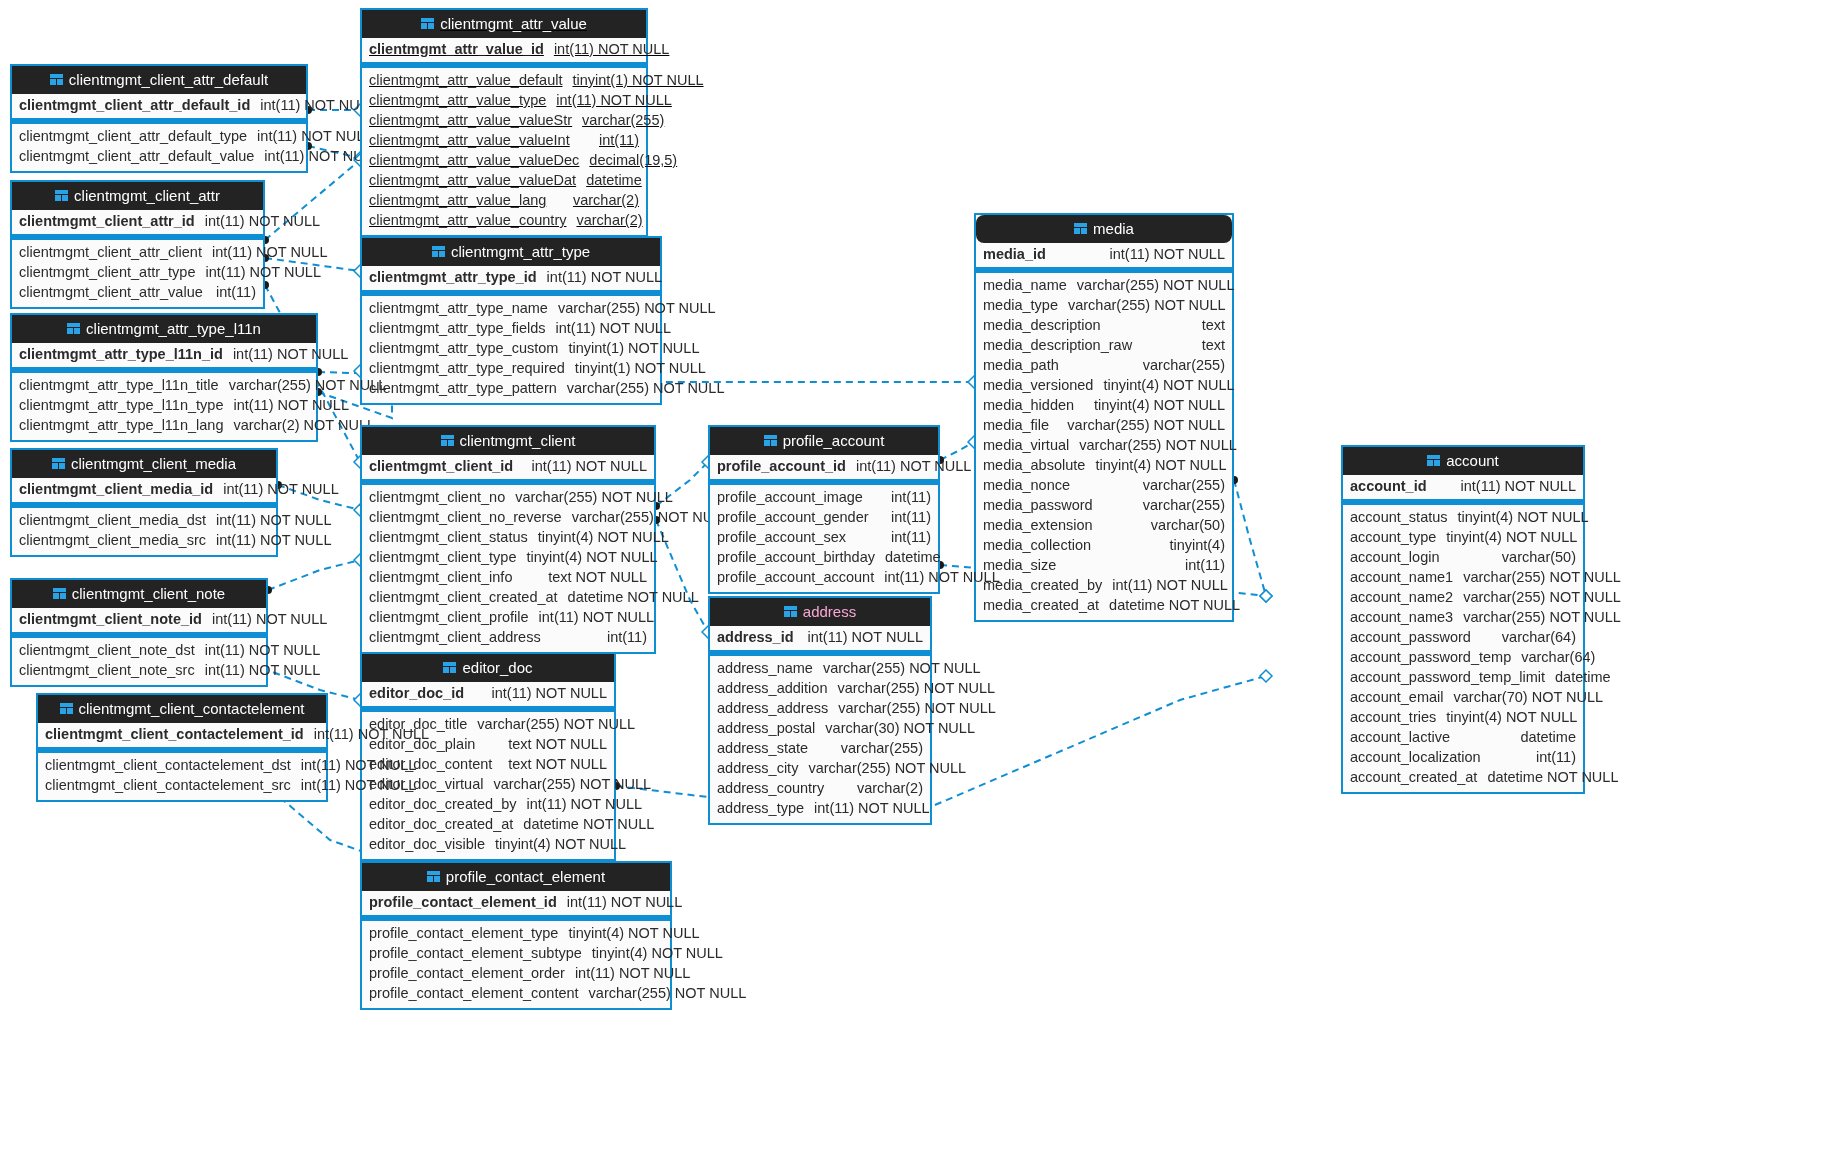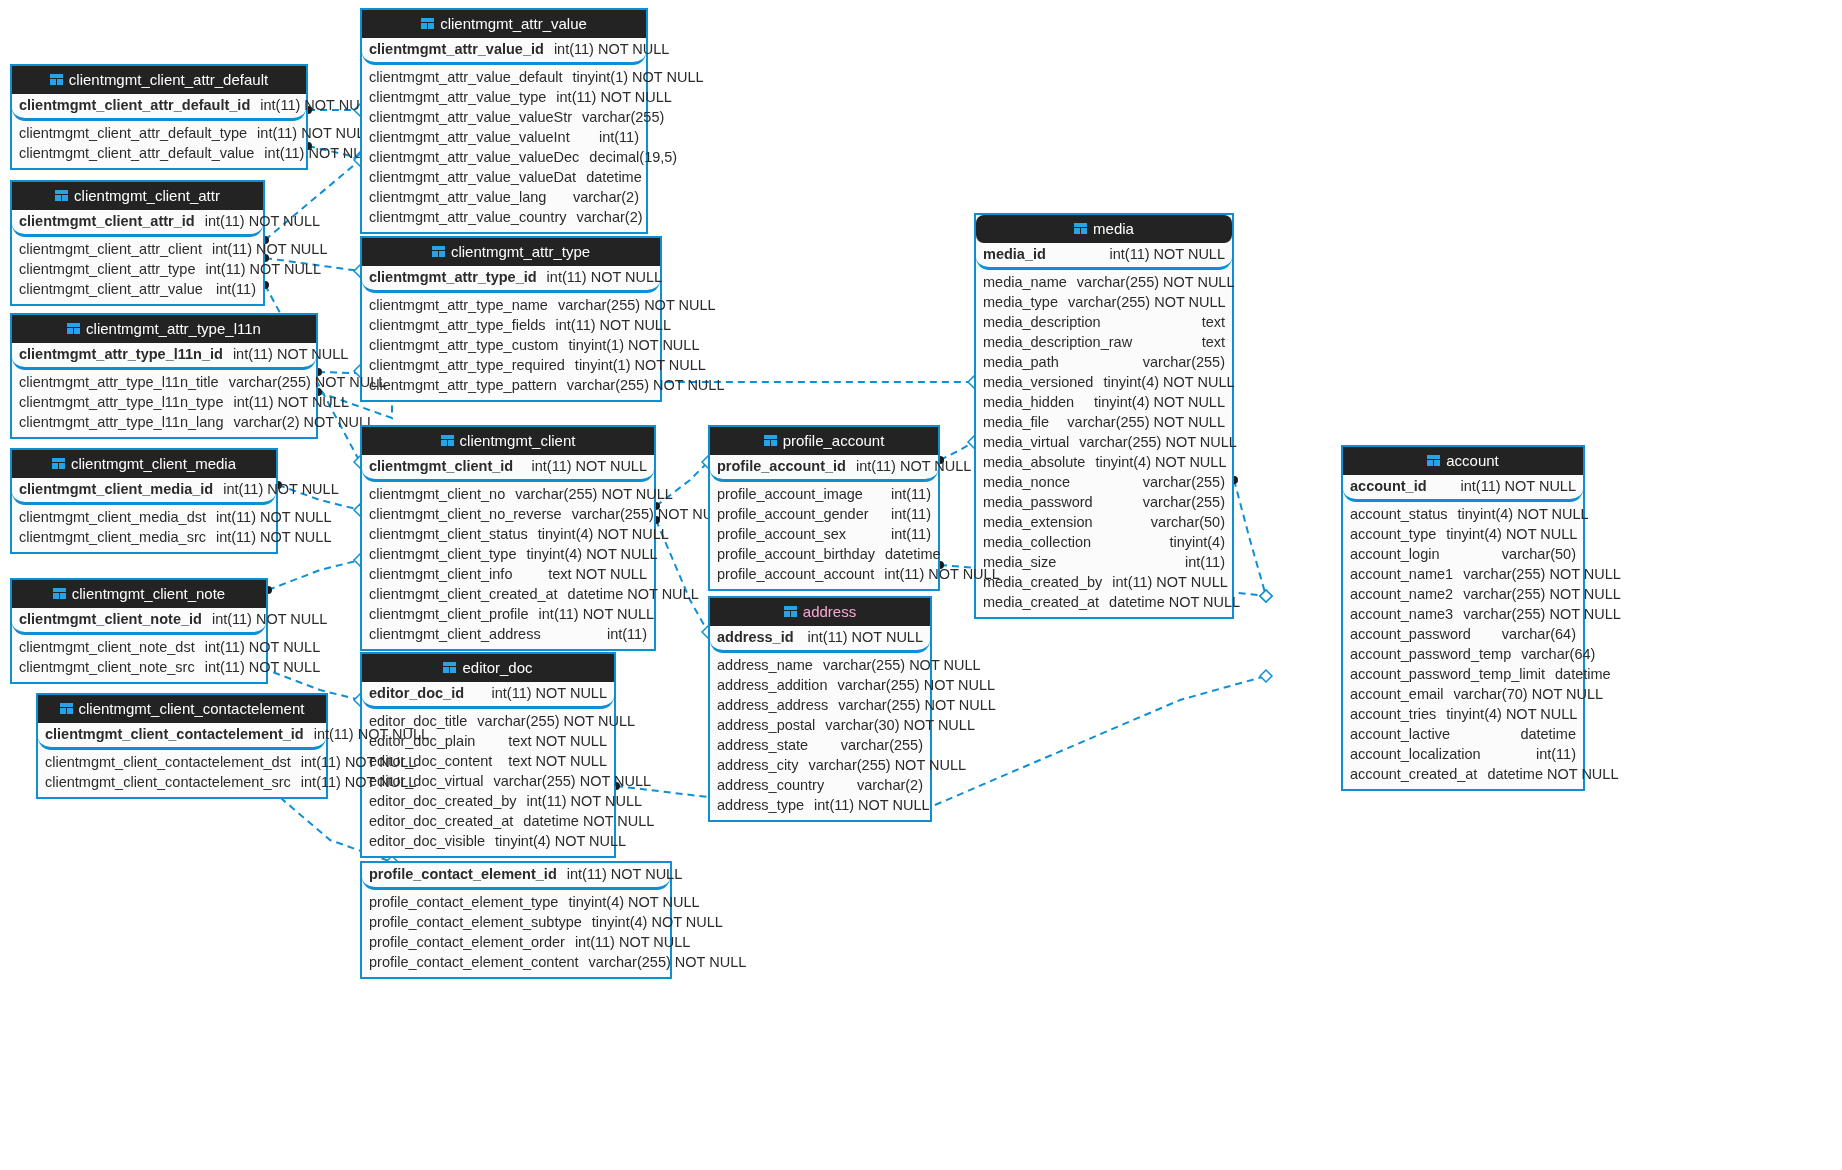--- a/index.html
+++ b/index.html
@@ -62,23 +62,23 @@
     display: flex;
     align-items: center;
     font-size: 14.5px;
     line-height: 15px;
     padding: 2px 7px 3px 7px;
     white-space: nowrap;
     color: #2b2b2b;
   }
   .pk-row {
     font-weight: bold;
-    border-bottom: 3px solid #0369a1;
+    border-bottom: 6px solid #0369a1;
     background: #fbfbfb;
-    padding-top: 4px; padding-bottom: 5px; border-radius: 13px;
+    padding-top: 4px; padding-bottom: 5px;
   }
   .col-list { padding: 3px 0 4px 0; }
   .col-name { flex: 0 0 auto; }
   .col-type {
     margin-left: auto;
     padding-left: 10px;
     text-align: right;
     flex: 0 0 auto;
   }
   .pk-row .col-type { font-weight: normal; }
@@ -192,21 +192,21 @@
           <div class="col-row">
             <span class="col-name">clientmgmt_client_attr_default_type</span>
             <span class="col-type">int(11) NOT NULL</span>
           </div>
           <div class="col-row">
             <span class="col-name">clientmgmt_client_attr_default_value</span>
             <span class="col-type">int(11) NOT NULL</span>
           </div>
         </div>
       </div>
-      <div class="entity" style="left: 360px; top: 8px; width: 288px; border-color: rgb(14, 143, 212);">
+      <div class="entity" style="left: 360px; top: 8px; width: 288px; border-color: rgb(14, 143, 212); text-decoration: underline;">
         <div class="ent-title" style="background: rgb(35, 35, 35); color: rgb(255, 255, 255);">
           <span class="tbl-icon">
             <i class="r1"></i>
             <i class="r2a"></i>
             <i class="r2b"></i>
           </span>
           <span>clientmgmt_attr_value</span>
         </div>
         <div class="pk-row" style="border-bottom-color: rgb(14, 143, 212);">
           <span class="col-name">clientmgmt_attr_value_id</span>
@@ -737,20 +737,28 @@
             <span class="col-name">clientmgmt_client_contactelement_dst</span>
             <span class="col-type">int(11) NOT NULL</span>
           </div>
           <div class="col-row">
             <span class="col-name">clientmgmt_client_contactelement_src</span>
             <span class="col-type">int(11) NOT NULL</span>
           </div>
         </div>
       </div>
       <div class="entity" style="left: 360px; top: 861px; width: 312px; border-color: rgb(14, 143, 212);">
+        <div class="ent-title" style="background: rgb(35, 35, 35); color: rgb(255, 255, 255);">
+          <span class="tbl-icon">
+            <i class="r1"></i>
+            <i class="r2a"></i>
+            <i class="r2b"></i>
+          </span>
+          <span>profile_contact_element</span>
+        </div>
         <div class="pk-row" style="border-bottom-color: rgb(14, 143, 212);">
           <span class="col-name">profile_contact_element_id</span>
           <span class="col-type">int(11) NOT NULL</span>
         </div>
         <div class="col-list">
           <div class="col-row">
             <span class="col-name">profile_contact_element_type</span>
             <span class="col-type">tinyint(4) NOT NULL</span>
           </div>
           <div class="col-row">

